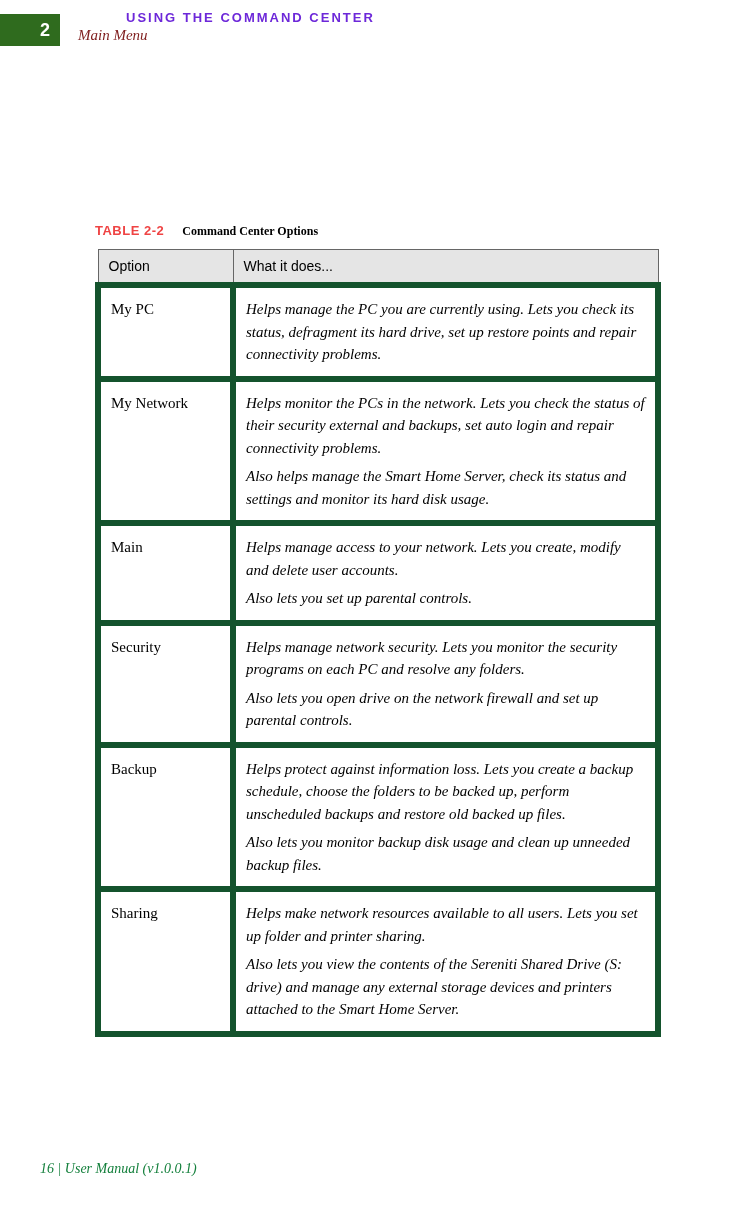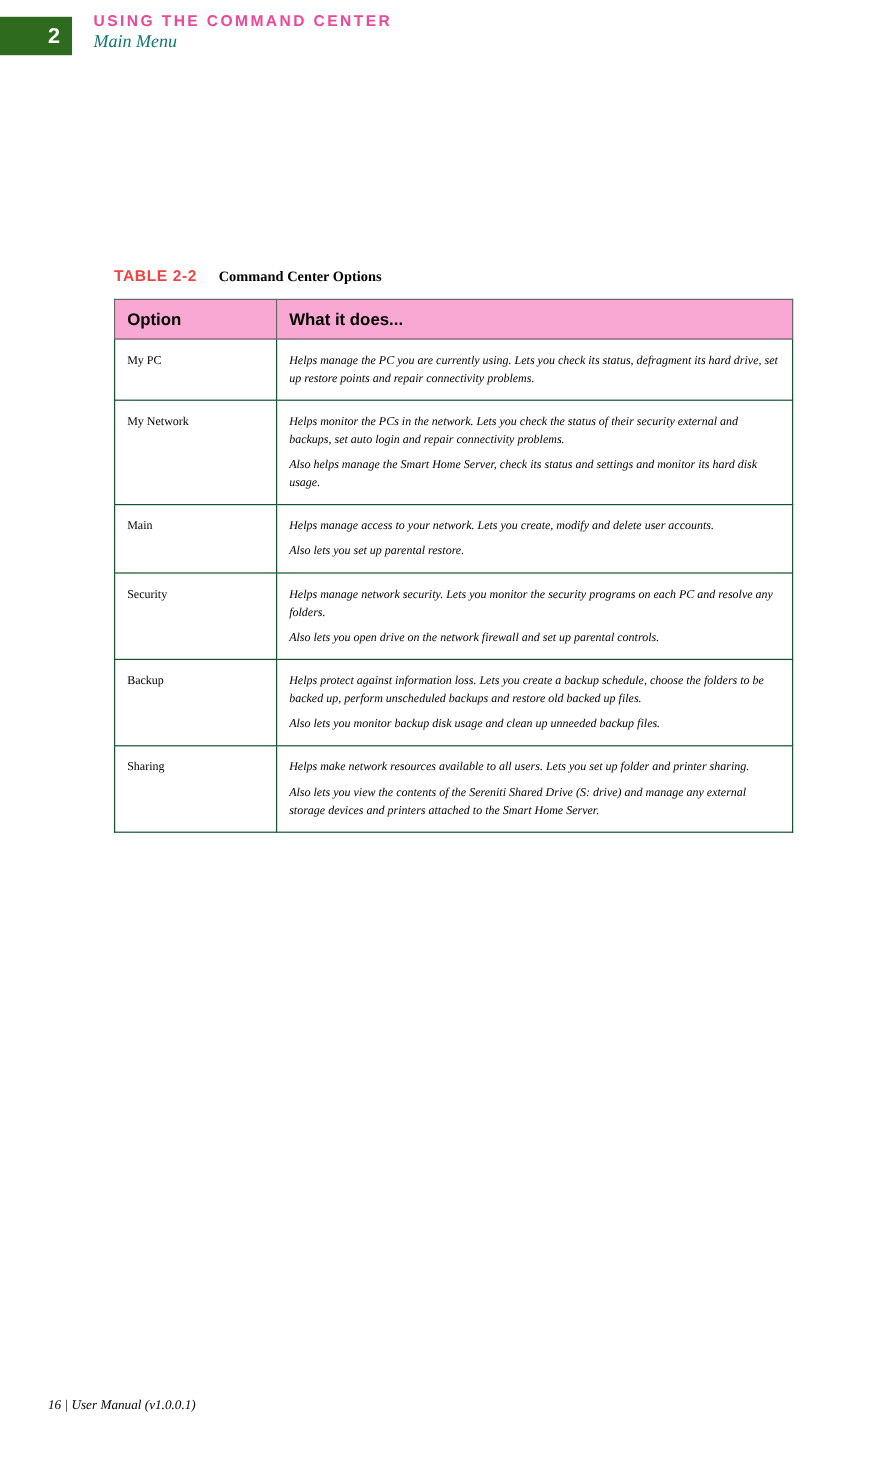--- a/index.html
+++ b/index.html
@@ -27,31 +27,32 @@
       display: flex;
       align-items: center;
       justify-content: flex-end;
       padding-right: 10px;
       margin-top: 4px;
     }
     .header-text {
       margin-left: 18px;
     }
     .header-title {
-      color: #ec4899;
+      color: #6d28d9;
       font-family: Arial, sans-serif;
       font-size: 13px;
       font-weight: bold;
       letter-spacing: 2px;
+      margin-left: 48px;
     }
     .header-sub {
       font-style: italic;
       font-family: Georgia, serif;
       font-size: 15px;
-      color: #0f766e;
+      color: #7f1d1d;
       margin-top: 2px;
     }
     .content {
       margin: 175px 70px 0 95px;
     }
     .table-caption {
       margin-bottom: 10px;
     }
     .table-label {
       color: #ef4444;
@@ -64,50 +65,50 @@
       font-family: Georgia, serif;
       font-weight: bold;
       font-size: 12px;
       margin-left: 14px;
     }
     table {
       border-collapse: collapse;
       width: 100%;
     }
     th {
-      background: #f9a8d4;
+      background: #e5e5e5;
       font-family: Arial, sans-serif;
       font-size: 14px;
-      font-weight: bold;
+      font-weight: normal;
       text-align: left;
       padding: 8px 10px;
       border: 1px solid #666;
     }
     th.col-option { width: 135px; }
     td {
-      border: 1px solid #14532d;
+      border: 6px solid #14532d;
       padding: 10px 10px;
       font-family: Georgia, serif;
-      font-size: 10px;
+      font-size: 15px;
       line-height: 1.5;
       vertical-align: top;
     }
     td.option-cell {
       white-space: nowrap;
     }
     td p { margin-bottom: 6px; font-style: italic; }
     td p:last-child { margin-bottom: 0; }
     .footer {
       position: absolute;
       bottom: 40px;
       left: 40px;
       font-style: italic;
       font-family: Georgia, serif;
-      font-size: 11px;
-      color: #000000;
+      font-size: 14px;
+      color: #15803d;
     }
   </style>
 </head>
 <body>
 
 <div class="header">
   <div class="chapter-tab">2</div>
   <div class="header-text">
     <div class="header-title">USING THE COMMAND CENTER</div>
     <div class="header-sub">Main Menu</div>
@@ -138,21 +139,21 @@
         <td class="option-cell">My Network</td>
         <td>
           <p>Helps monitor the PCs in the network. Lets you check the status of their security external and backups, set auto login and repair connectivity problems.</p>
           <p>Also helps manage the Smart Home Server, check its status and settings and monitor its hard disk usage.</p>
         </td>
       </tr>
       <tr>
         <td class="option-cell">Main</td>
         <td>
           <p>Helps manage access to your network. Lets you create, modify and delete user accounts.</p>
-          <p>Also lets you set up parental restore.</p>
+          <p>Also lets you set up parental controls.</p>
         </td>
       </tr>
       <tr>
         <td class="option-cell">Security</td>
         <td>
           <p>Helps manage network security. Lets you monitor the security programs on each PC and resolve any folders.</p>
           <p>Also lets you open drive on the network firewall and set up parental controls.</p>
         </td>
       </tr>
       <tr>

